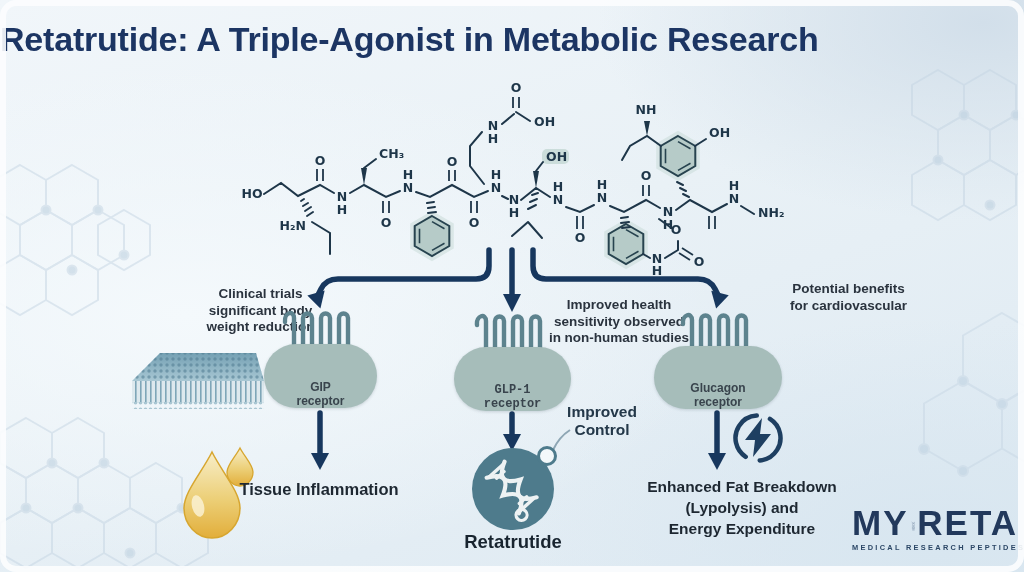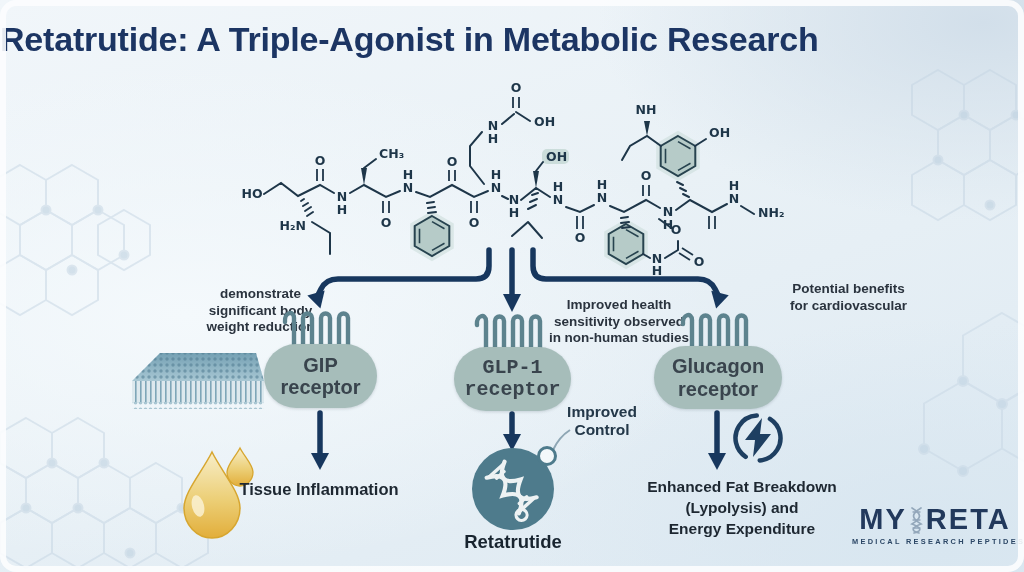--- a/index.html
+++ b/index.html
@@ -34,22 +34,22 @@
   .conn{stroke:#8ea6b4;stroke-width:2;fill:none;}
   
   .anno{position:absolute;text-align:center;font-size:13.5px;font-weight:700;
     color:#2a333e;line-height:1.24;}
   .anno span{display:block}
   #anno-gip{left:168px;top:286px;width:185px;}
   #anno-glp{left:534px;top:297px;width:170px;}
   #anno-glu{left:756px;top:281px;width:185px;}
   
   .pill{position:absolute;background:#a6bdba;border-radius:34px;display:flex;flex-direction:column;
-    align-items:center;justify-content:center;text-align:center;font-weight:700;color:#39444d;
-    font-size:20px;line-height:1.12;box-shadow:0 1px 3px rgba(40,60,70,.18);}
+    align-items:center;justify-content:flex-end;text-align:center;font-weight:700;color:#39444d;
+    font-size:12px;line-height:1.12;box-shadow:0 1px 3px rgba(40,60,70,.18);}
   #pill-gip{left:264px;top:344px;width:113px;height:64px;}
   #pill-glp{left:454px;top:347px;width:117px;height:64px;font-family:Liberation Mono, monospace;}
   #pill-glu{left:654px;top:346px;width:128px;height:63px;}
   .tm{position:absolute;width:80px;height:54px;}
   #tm-gip{left:280px;top:306px;}
   #tm-glp{left:472px;top:309px;}
   #tm-glu{left:678px;top:308px;}
   .tm path{stroke:#5d838e;stroke-width:4.4;fill:none;stroke-linecap:round;}
   
   .outcome{position:absolute;text-align:center;font-weight:700;color:#1d2731;}
@@ -61,21 +61,21 @@
     font-weight:700;font-size:15.5px;color:#243849;line-height:1.18;}
   .callout span{display:block}
   
   .reta-circle{position:absolute;left:472px;top:448px;width:82px;height:82px;border-radius:50%;
     background:#4e7b8c;overflow:hidden;}
   .reta-node{position:absolute;left:537px;top:446px;width:20px;height:20px;border-radius:50%;
     background:#f3f8fa;border:3px solid #4e7b8c;box-sizing:border-box;}
   .icon-abs{position:absolute;}
   
   .logo{position:absolute;left:852px;top:505px;width:166px;text-align:center;color:#22395c;}
-  .logo-row{display:flex;align-items:flex-end;justify-content:center;gap:2px;font-size:29px;
+  .logo-row{display:flex;align-items:flex-end;justify-content:center;gap:2px;font-size:35px;
     font-weight:600;letter-spacing:2px;line-height:1;}
   .logo-tag{font-size:7.4px;letter-spacing:2.3px;font-weight:600;color:#2c4766;margin-top:3px;
     white-space:nowrap;}
 </style>
 </head>
 <body>
 
 <div class="frame">
 
   <svg class="overlay" width="1024" height="572" aria-hidden="true">
@@ -260,21 +260,21 @@
     </g>
     <g>
       <path class="arr" d="M717,413 L717,455"></path>
       <polygon class="ah" points="708,453 726,453 717,470"></polygon>
     </g>
 
     <path class="conn" d="M553,450 Q559,437 570,430"></path>
   </svg>
 
   <div class="anno" id="anno-gip">
-    <span>demonstrate</span>
+    <span>Clinical trials</span>
     <span>significant body</span>
     <span>weight reduction</span>
   </div>
   <div class="anno" id="anno-glp">
     <span>Improved health</span>
     <span>sensitivity observed</span>
     <span>in non-human studies</span>
   </div>
   <div class="anno" id="anno-glu">
     <span>Potential benefits</span>

